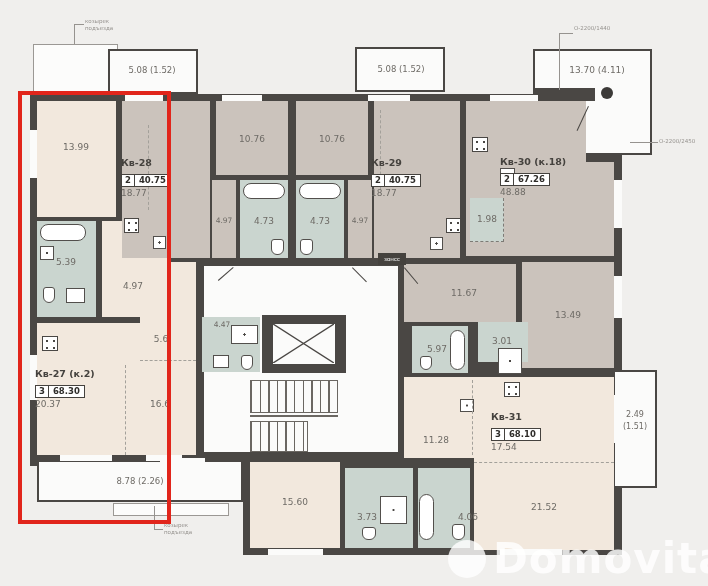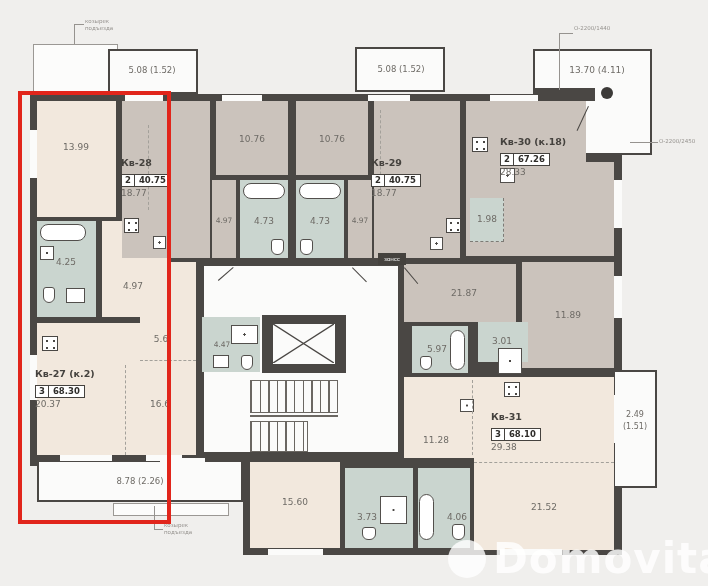--- a/index.html
+++ b/index.html
@@ -168,41 +168,41 @@
   <div class="dhx" style="left:474px;top:462px;width:140px"></div>
 
   <div class="door" style="left:233px;top:267px;height:20px;transform:rotate(49deg)"></div>
   <div class="door" style="left:352px;top:268px;height:20px;transform:rotate(-45deg)"></div>
   <div class="door" style="left:404px;top:268px;height:21px;transform:rotate(-40deg)"></div>
   <div class="door" style="left:588px;top:106px;height:27px;transform:rotate(25deg)"></div>
 
   <div style="left:601px;top:87px;width:12px;height:12px;border-radius:50%;background:#3c3a38"></div>
 
   <span class="al" style="left:76px;top:147px">13.99</span>
-  <span class="al" style="left:66px;top:262px">4.25</span>
+  <span class="al" style="left:66px;top:262px">5.39</span>
   <span class="al" style="left:133px;top:286px">4.97</span>
   <span class="al" style="left:161px;top:339px">5.6</span>
   <span class="al" style="left:160px;top:404px">16.6</span>
   <span class="al" style="left:252px;top:139px">10.76</span>
   <span class="al" style="left:264px;top:221px">4.73</span>
   <span class="als" style="left:224px;top:220px">4.97</span>
   <span class="al" style="left:332px;top:139px">10.76</span>
   <span class="al" style="left:320px;top:221px">4.73</span>
   <span class="als" style="left:360px;top:220px">4.97</span>
   <span class="al" style="left:487px;top:219px">1.98</span>
-  <span class="al" style="left:464px;top:293px">21.87</span>
-  <span class="al" style="left:568px;top:315px">11.89</span>
+  <span class="al" style="left:464px;top:293px">11.67</span>
+  <span class="al" style="left:568px;top:315px">13.49</span>
   <span class="al" style="left:437px;top:349px">5.97</span>
   <span class="al" style="left:502px;top:341px">3.01</span>
-  <span class="als" style="left:222px;top:344px">4.47</span>
+  <span class="als" style="left:222px;top:324px">4.47</span>
   <span class="al" style="left:436px;top:440px">11.28</span>
   <span class="al" style="left:544px;top:507px">21.52</span>
   <span class="al" style="left:295px;top:502px">15.60</span>
   <span class="al" style="left:367px;top:517px">3.73</span>
-  <span class="al" style="left:457px;top:517px">4.06</span>
+  <span class="al" style="left:468px;top:517px">4.06</span>
 
   <span class="bl" style="left:152px;top:70px">5.08 (1.52)</span>
   <span class="bl" style="left:401px;top:69px">5.08 (1.52)</span>
   <span class="bl" style="left:597px;top:70px;font-size:9px">13.70 (4.11)</span>
   <span class="bl" style="left:140px;top:481px">8.78 (2.26)</span>
   <span class="bl" style="left:635px;top:414px;font-size:8px">2.49</span>
   <span class="bl" style="left:635px;top:426px;font-size:8px">(1.51)</span>
 
   <div class="apt" style="left:80px;top:368px">
     <div class="aph">Кв-27 (к.2)</div>
@@ -221,35 +221,35 @@
     <div class="apl">18.77</div>
   </div>
   <div class="apt" style="left:416px;top:157px">
     <div class="aph">Кв-29</div>
     <div class="infobox">
         <span class="ib-l">2</span>
         <span class="ib-r">40.75</span>
       </div>
     <div class="apl">18.77</div>
   </div>
-  <div class="apt" style="left:545px;top:136px">
+  <div class="apt" style="left:545px;top:156px">
     <div class="aph">Кв-30 (к.18)</div>
     <div class="infobox">
         <span class="ib-l">2</span>
         <span class="ib-r">67.26</span>
       </div>
-    <div class="apl">28.33</div>
+    <div class="apl">48.88</div>
   </div>
   <div class="apt" style="left:536px;top:411px">
     <div class="aph">Кв-31</div>
     <div class="infobox">
         <span class="ib-l">3</span>
         <span class="ib-r">68.10</span>
       </div>
-    <div class="apl">29.38</div>
+    <div class="apl">17.54</div>
   </div>
 
   <div class="co" style="left:85px;top:18px">
     <span style="position:static">козырек</span><br>
     <span style="position:static">подъезда</span>
   </div>
   <div class="cl" style="left:75px;top:24px;width:9px;height:1px"></div>
   <div class="cl" style="left:74px;top:24px;width:1px;height:20px"></div>
 
   <span class="co" style="left:574px;top:25px">О-2200/1440</span>

